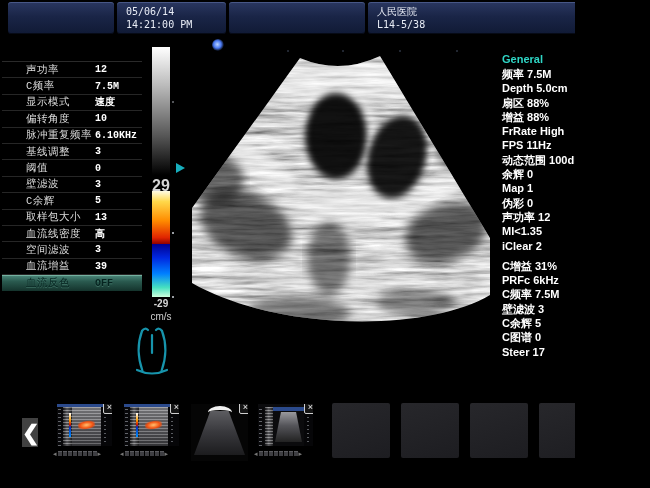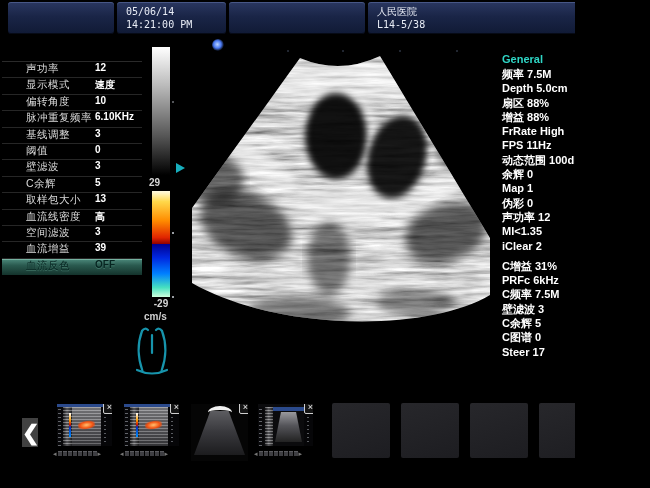--- a/index.html
+++ b/index.html
@@ -13,37 +13,37 @@
           color:#e8ecf5;font-family:"DejaVu Sans Mono",monospace;font-size:10px;
           line-height:13px;padding:3px 0 0 9px;box-sizing:border-box;}
   .seg1{left:8px;width:106px;}
   .seg2{left:117px;width:109px;}
   .seg3{left:229px;width:136px;}
   .seg4{left:368px;width:280px;}
 
   
   .param-panel{position:absolute;left:2px;top:61px;width:140px;border-top:1px solid #2a2a2a;}
   .prow{position:relative;height:16.4px;border-bottom:1px solid #262626;
-        display:flex;padding-left:24px;box-sizing:border-box;}
+        display:flex;align-items:center;padding-left:24px;box-sizing:border-box;font-family:Liberation Mono, monospace;}
   .plabel{font-size:10.5px;color:#dcdcdc;letter-spacing:.5px;}
   .pvalue{position:absolute;left:93px;font-size:10px;font-weight:bold;color:#fff;}
   .prow.hl{background:linear-gradient(180deg,#4d8a7c 0%,#2a5a4f 40%,#14332c 100%);
            border-bottom:none;box-shadow:inset 0 1px 0 rgba(160,220,200,.5);}
   .prow.hl .plabel,.prow.hl .pvalue{color:#062420;text-shadow:0 1px 0 rgba(120,190,170,.35);}
 
   
   .graybar{position:absolute;left:152px;top:47px;width:18px;height:128px;
            background:linear-gradient(180deg,#ffffff 0%,#bbb 30%,#555 70%,#000 100%);}
   .flowbar{position:absolute;left:152px;top:191px;width:18px;height:106px;}
-  .vmax{position:absolute;left:149px;top:177px;width:24px;text-align:left;
-        color:#d6d6d6;font-size:10px;font-weight:bold;}
+  .vmax{position:absolute;left:149px;top:177px;width:24px;text-align:center;
+        color:#d6d6d6;font-size:16px;font-weight:bold;}
   .vmin{position:absolute;left:147px;top:298px;width:28px;text-align:center;
         color:#d6d6d6;font-size:10px;font-weight:bold;}
-  .vunit{position:absolute;left:144px;top:311px;width:34px;text-align:left;
-        color:#cfcfcf;font-size:10px;font-weight:bold;}
+  .vunit{position:absolute;left:144px;top:311px;width:34px;text-align:center;
+        color:#cfcfcf;font-size:10px;}
   .ddot{position:absolute;width:2px;height:2px;background:#cdd2da;border-radius:50%;}
   .focus-arrow{position:absolute;left:176px;top:163px;width:0;height:0;
         border-left:9px solid #17aebd;border-top:5px solid transparent;border-bottom:5px solid transparent;}
   .bodymark{position:absolute;left:132px;top:325px;}
 
   
   .usimg{position:absolute;left:186px;top:40px;}
   .probe-dot{position:absolute;left:212px;top:39px;width:12px;height:12px;border-radius:50%;
         background:radial-gradient(circle at 45% 45%,#b9d4ff 0%,#4a79f2 40%,rgba(30,70,210,0) 72%);}
   .tick{position:absolute;width:2px;height:2px;background:#2c3340;border-radius:50%;}
@@ -121,20 +121,24 @@
   <div class="tb-seg seg3"></div>
   <div class="tb-seg seg4">
     <div>人民医院</div>
     <div>L14-5/38</div>
   </div>
 
   <div class="param-panel">
       <div class="prow">
         <span class="plabel">声功率</span>
         <span class="pvalue">12</span>
+      </div>
+      <div class="prow">
+        <span class="plabel">C频率</span>
+        <span class="pvalue">7.5M</span>
       </div>
       <div class="prow">
         <span class="plabel">显示模式</span>
         <span class="pvalue">速度</span>
       </div>
       <div class="prow">
         <span class="plabel">偏转角度</span>
         <span class="pvalue">10</span>
       </div>
       <div class="prow">

